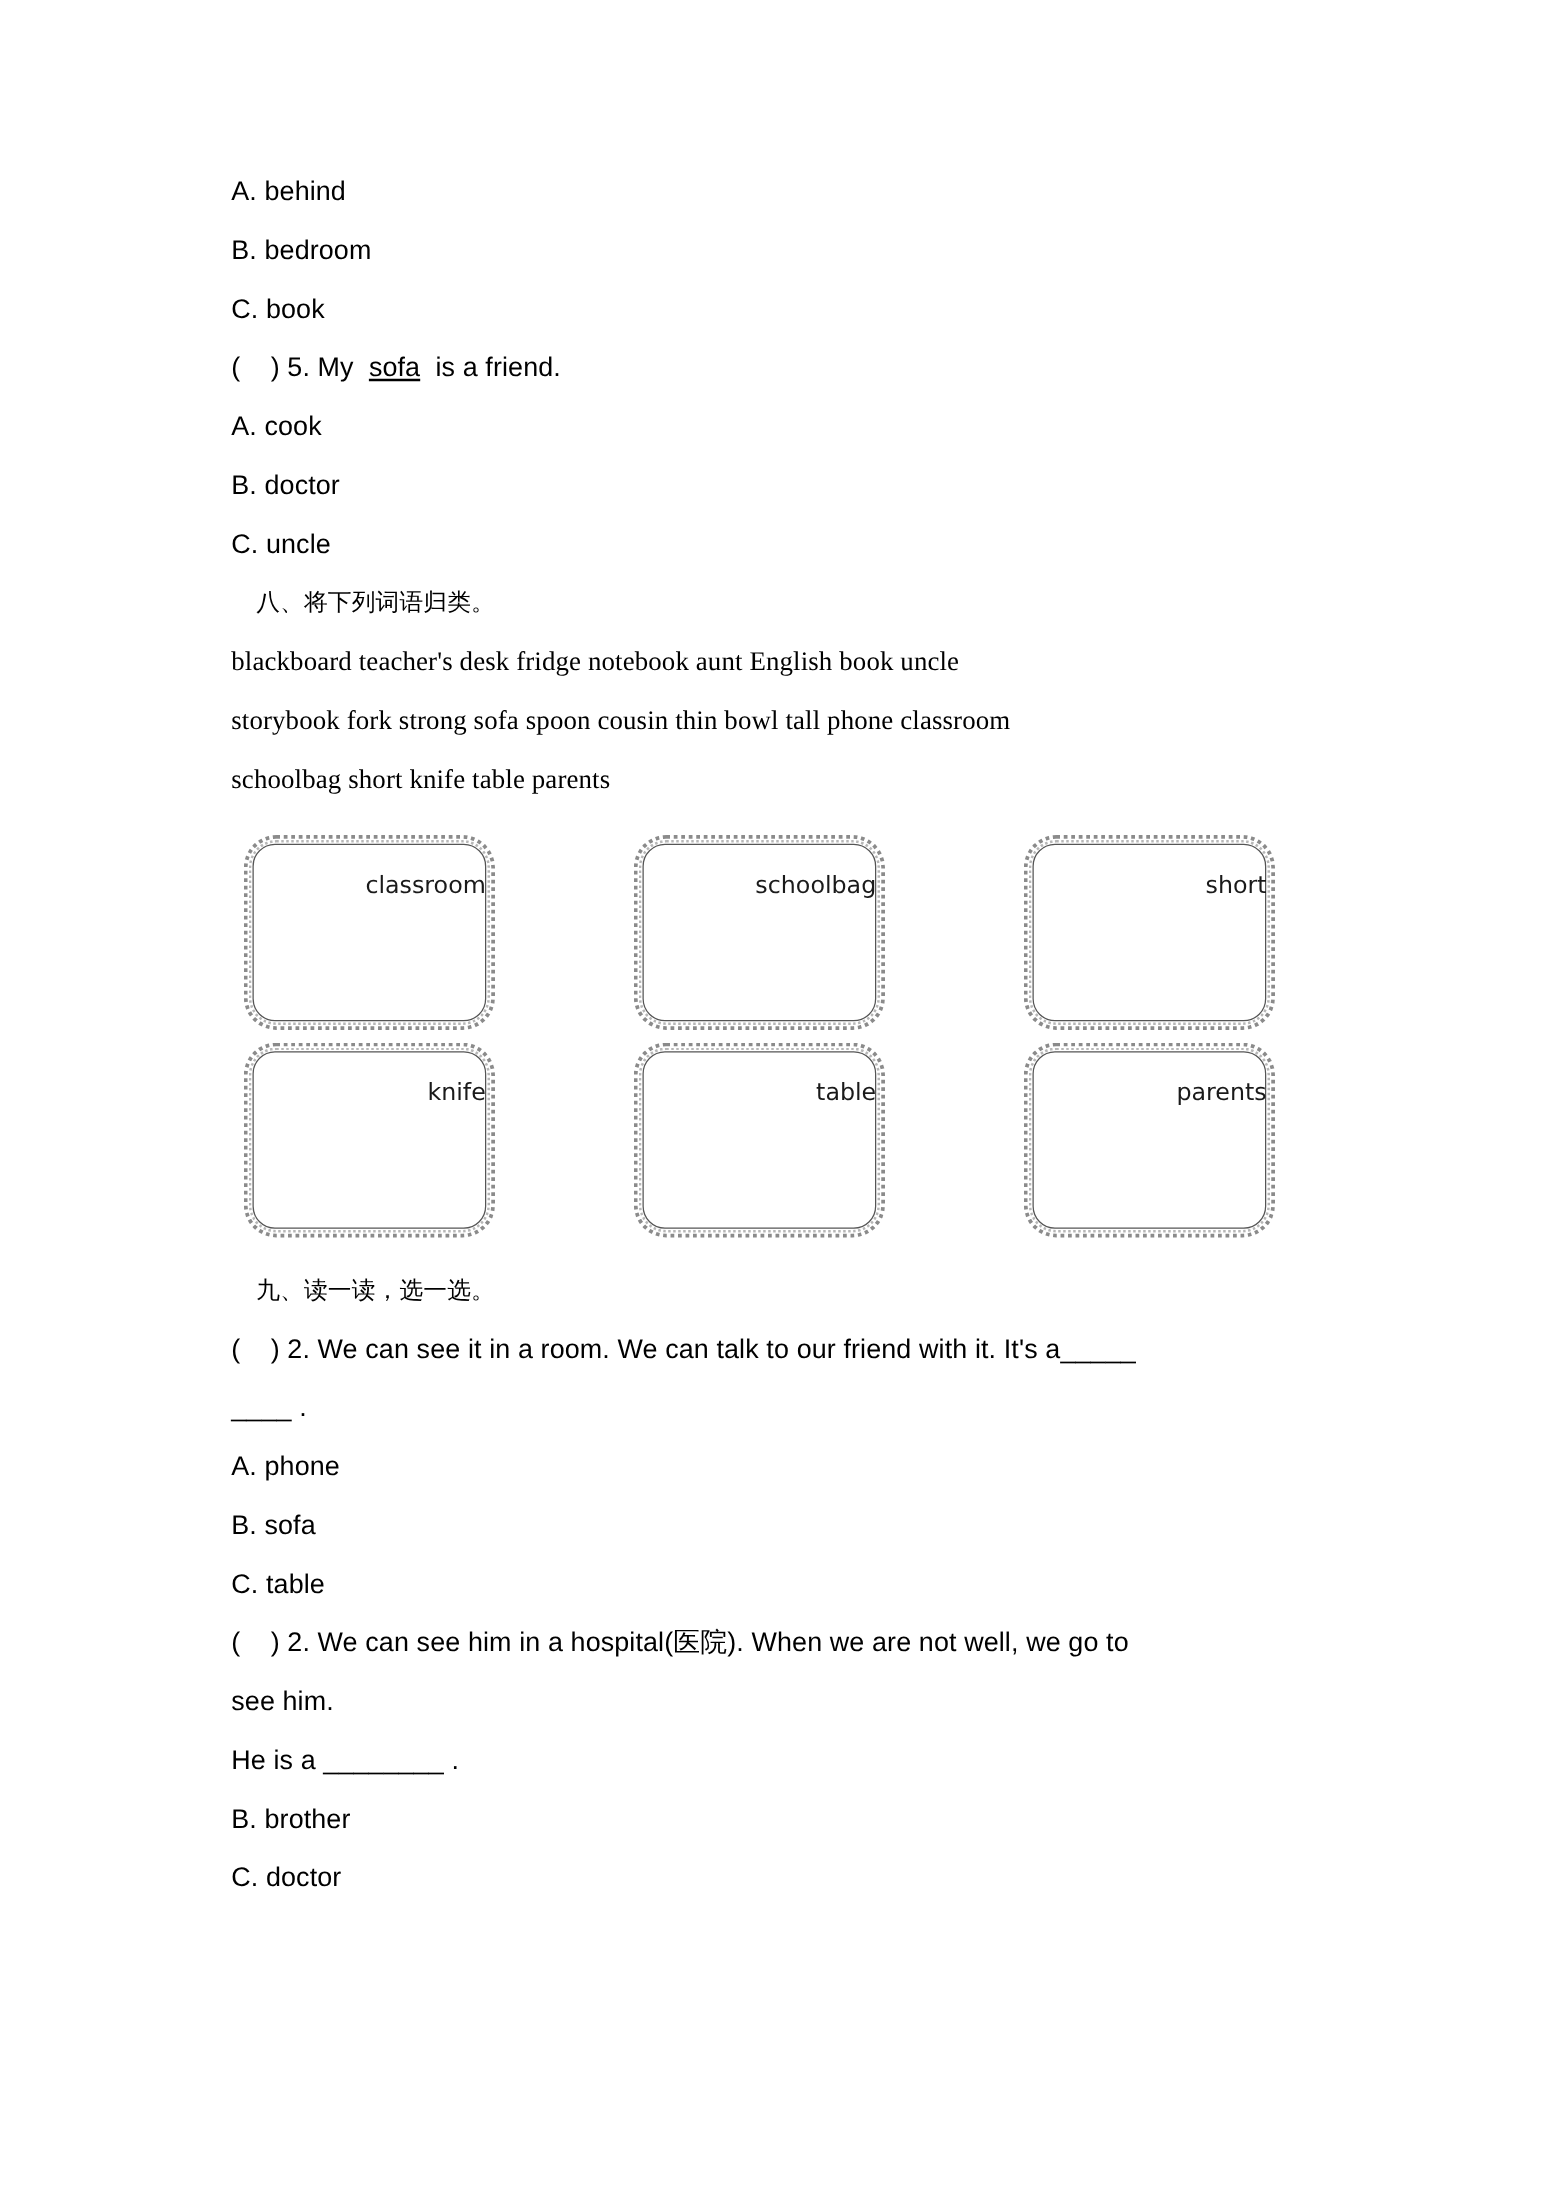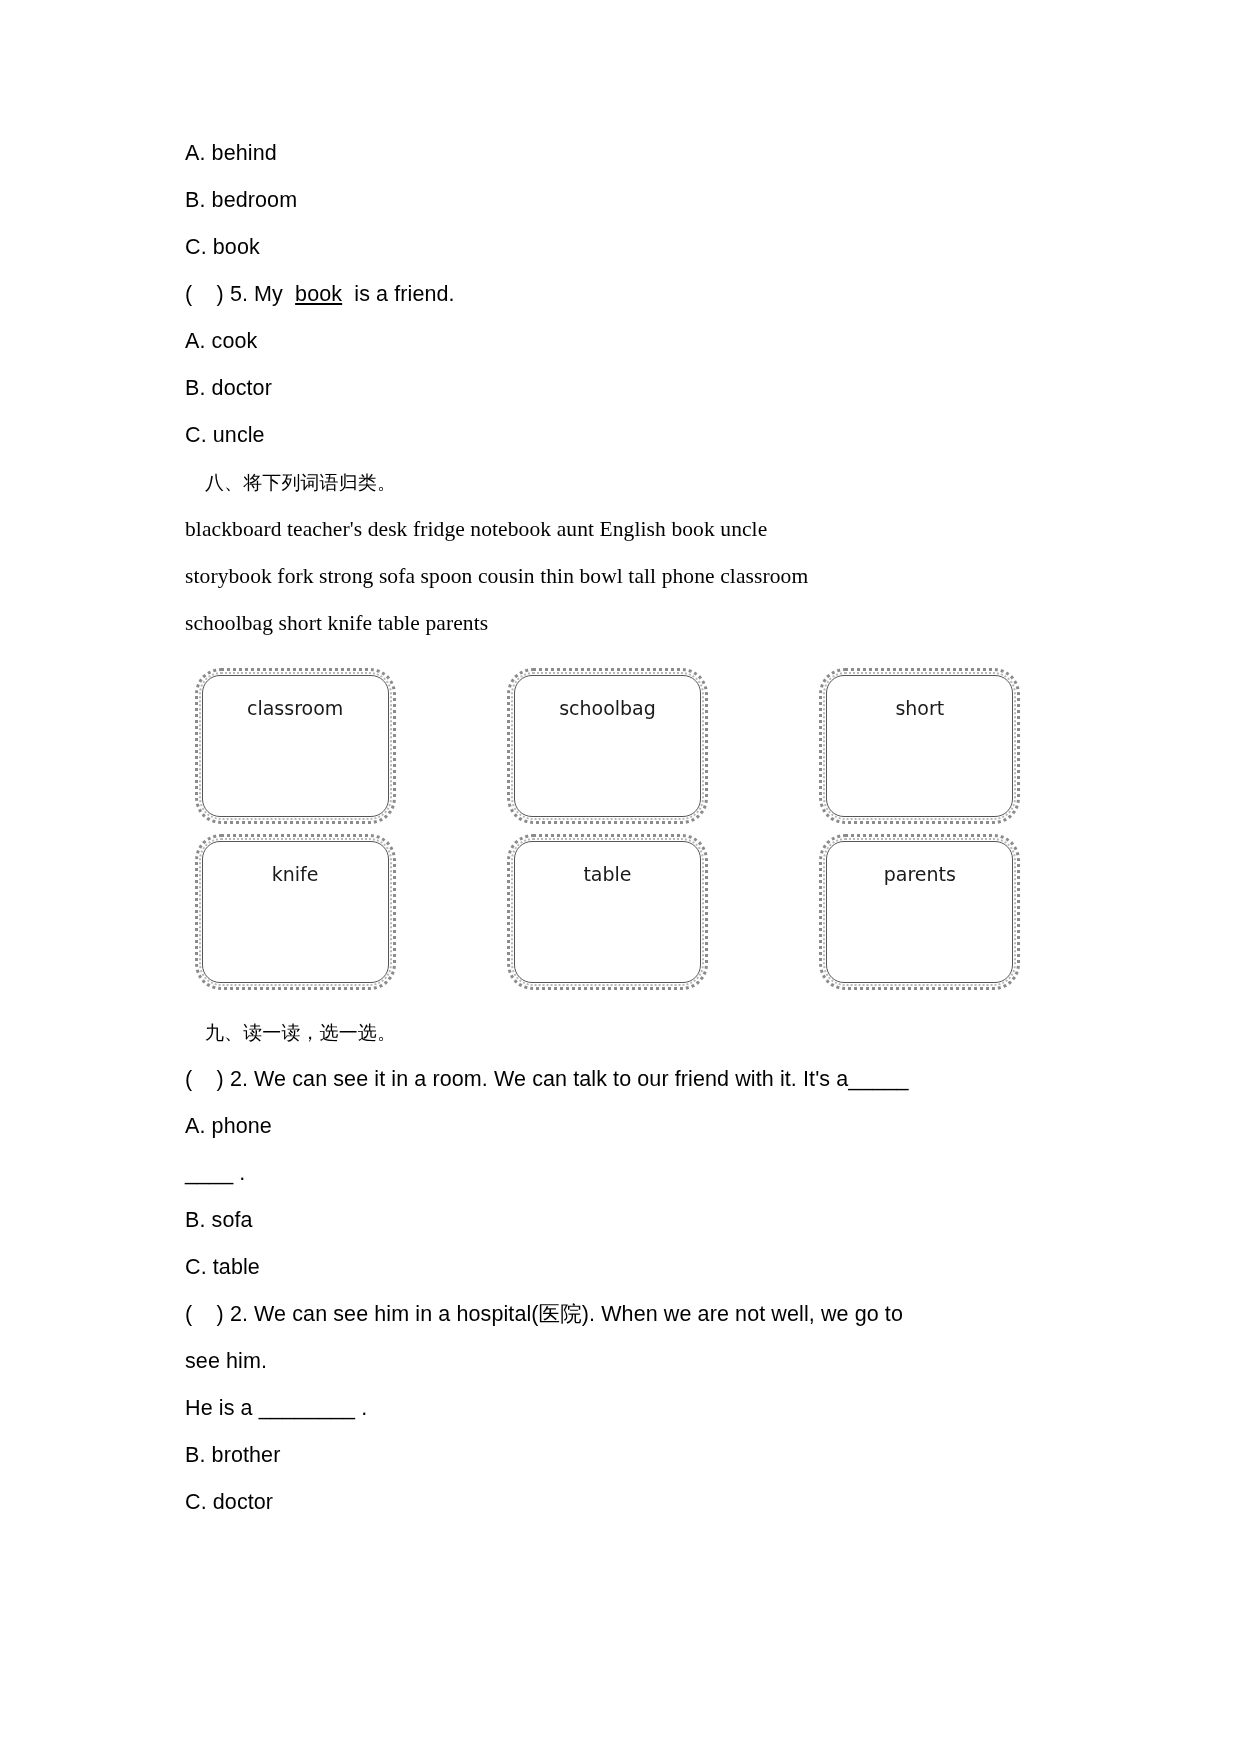--- a/index.html
+++ b/index.html
@@ -78,37 +78,37 @@
     width: 193px;
     height: 148px;
     border: 2px dotted #999;
     border-radius: 22px;
     opacity: 0.7;
   }
   .card-label {
     position: absolute;
     left: 0; right: 0;
     top: 22px;
-    text-align: center;
+    text-align: right;
     font-family: "DejaVu Sans", sans-serif;
     font-size: 19px;
     color: #1a1a1a;
   }
   .spacer-20 { height: 20px; }
 </style>
 </head>
 <body>
 
 <div class="page">
 
   <div class="line">A. behind</div>
   <div class="line">B. bedroom</div>
   <div class="line">C. book</div>
 
-  <div class="line"><span>(    ) 5. My  </span><span class="u">book</span><span>  is a friend.</span></div>
+  <div class="line"><span>(    ) 5. My  </span><span class="u">sofa</span><span>  is a friend.</span></div>
 
   <div class="line">A. cook</div>
   <div class="line">B. doctor</div>
   <div class="line">C. uncle</div>
 
   <div class="line cn">八、将下列词语归类。</div>
 
   <div class="para">
     <div class="line">blackboard teacher's desk fridge notebook aunt English book uncle</div>
     <div class="line">storybook fork strong sofa spoon cousin thin bowl tall phone classroom</div>
@@ -152,22 +152,22 @@
       <div class="card-inner"></div>
       <div class="card-label">parents</div>
     </div>
   </div>
 
   <div class="spacer-20"></div>
 
   <div class="line cn">九、读一读，选一选。</div>
 
   <div class="line">(    ) 2. We can see it in a room. We can talk to our friend with it. It's a_____</div>
+  <div class="line">____ .</div>
   <div class="line">A. phone</div>
-  <div class="line">____ .</div>
   <div class="line">B. sofa</div>
   <div class="line">C. table</div>
 
   <div class="line">(    ) 2. We can see him in a hospital(医院). When we are not well, we go to</div>
   <div class="line">see him.</div>
   <div class="line">He is a ________ .</div>
   <div class="line">B. brother</div>
   <div class="line">C. doctor</div>
 
 </div>

